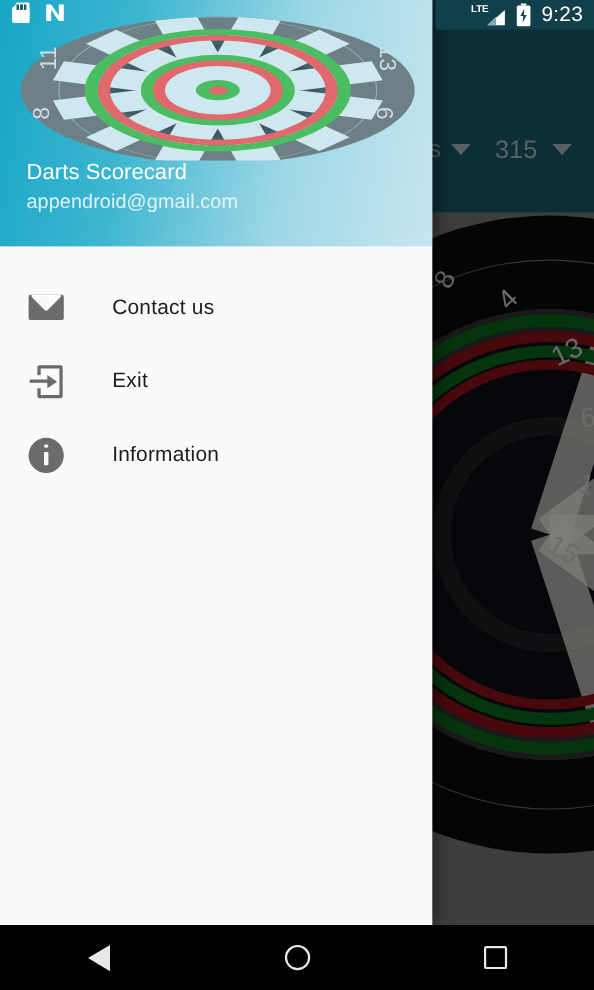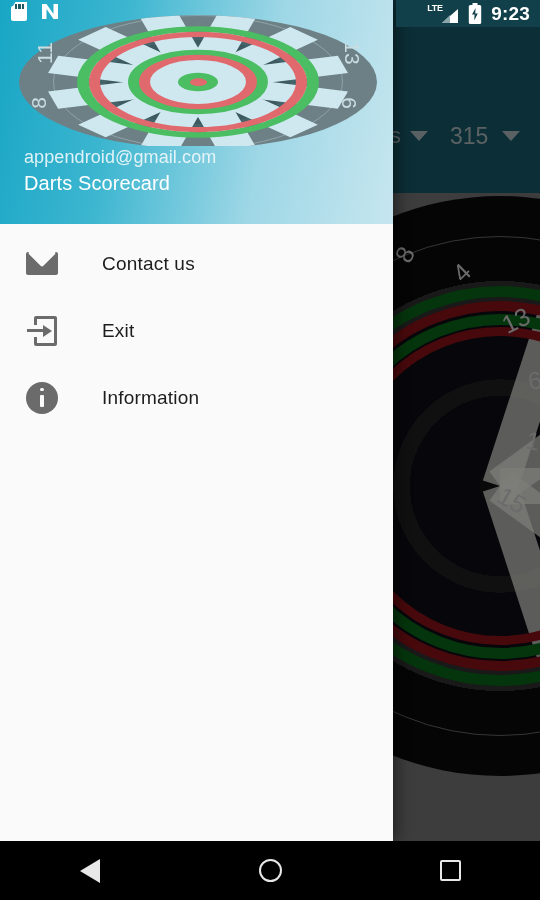--- a/index.html
+++ b/index.html
@@ -144,21 +144,21 @@
   #status-bar-left {
     position:absolute; left:11px; top:2px;
     display:flex; align-items:center; gap:13px;
   }
   #status-bar-right {
     position:absolute; right:10px; top:0;
     height:27px;
     display:flex; align-items:center; gap:9px;
   }
   .sb-time {
-    color:#fff; font-size:19px; font-weight:bold;
+    color:#fff; font-size:19px; font-weight:normal;
     letter-spacing:0.2px;
   }
   #status-right-bg {
     position:absolute; right:0; top:0;
     width:144px; height:27px;
     background:#113f4a;
   }
 
   
   #drawer {
@@ -260,21 +260,21 @@
   }
   #drawer-email {
     color:#eef8fb;
     font-size:18px;
     line-height:26px;
     letter-spacing:0.1px;
     opacity:0.92;
   }
 
   #drawer-menu {
-    padding-top:6px;
+    padding-top:22px;
   }
   .menu-item {
     position:relative;
     height:67px;
     display:flex;
     align-items:center;
     padding-left:24px;
     cursor:pointer;
   }
   .menu-icon {
@@ -491,22 +491,22 @@
           <div id="hdr-bull-outer"></div>
           <div id="hdr-bull-inner"></div>
         </div>
         <span class="hdr-number" style="left:34px; top:28px; transform:rotate(-90deg)">11</span>
         <span class="hdr-number" style="left:33px; top:78px; transform:rotate(-90deg)">8</span>
         <span class="hdr-number" style="left:340px; top:28px; transform:rotate(90deg)">13</span>
         <span class="hdr-number" style="left:343px; top:78px; transform:rotate(90deg)">6</span>
       </div>
 
       <div id="header-text">
+        <div id="drawer-title">Darts Scorecard</div>
         <div id="drawer-email">appendroid@gmail.com</div>
-        <div id="drawer-title">Darts Scorecard</div>
       </div>
     </div>
 
     <div id="drawer-menu">
 
       <div class="menu-item">
         <div class="menu-icon">
           <div class="ico-envelope"></div>
         </div>
         <div class="menu-label">Contact us</div>

